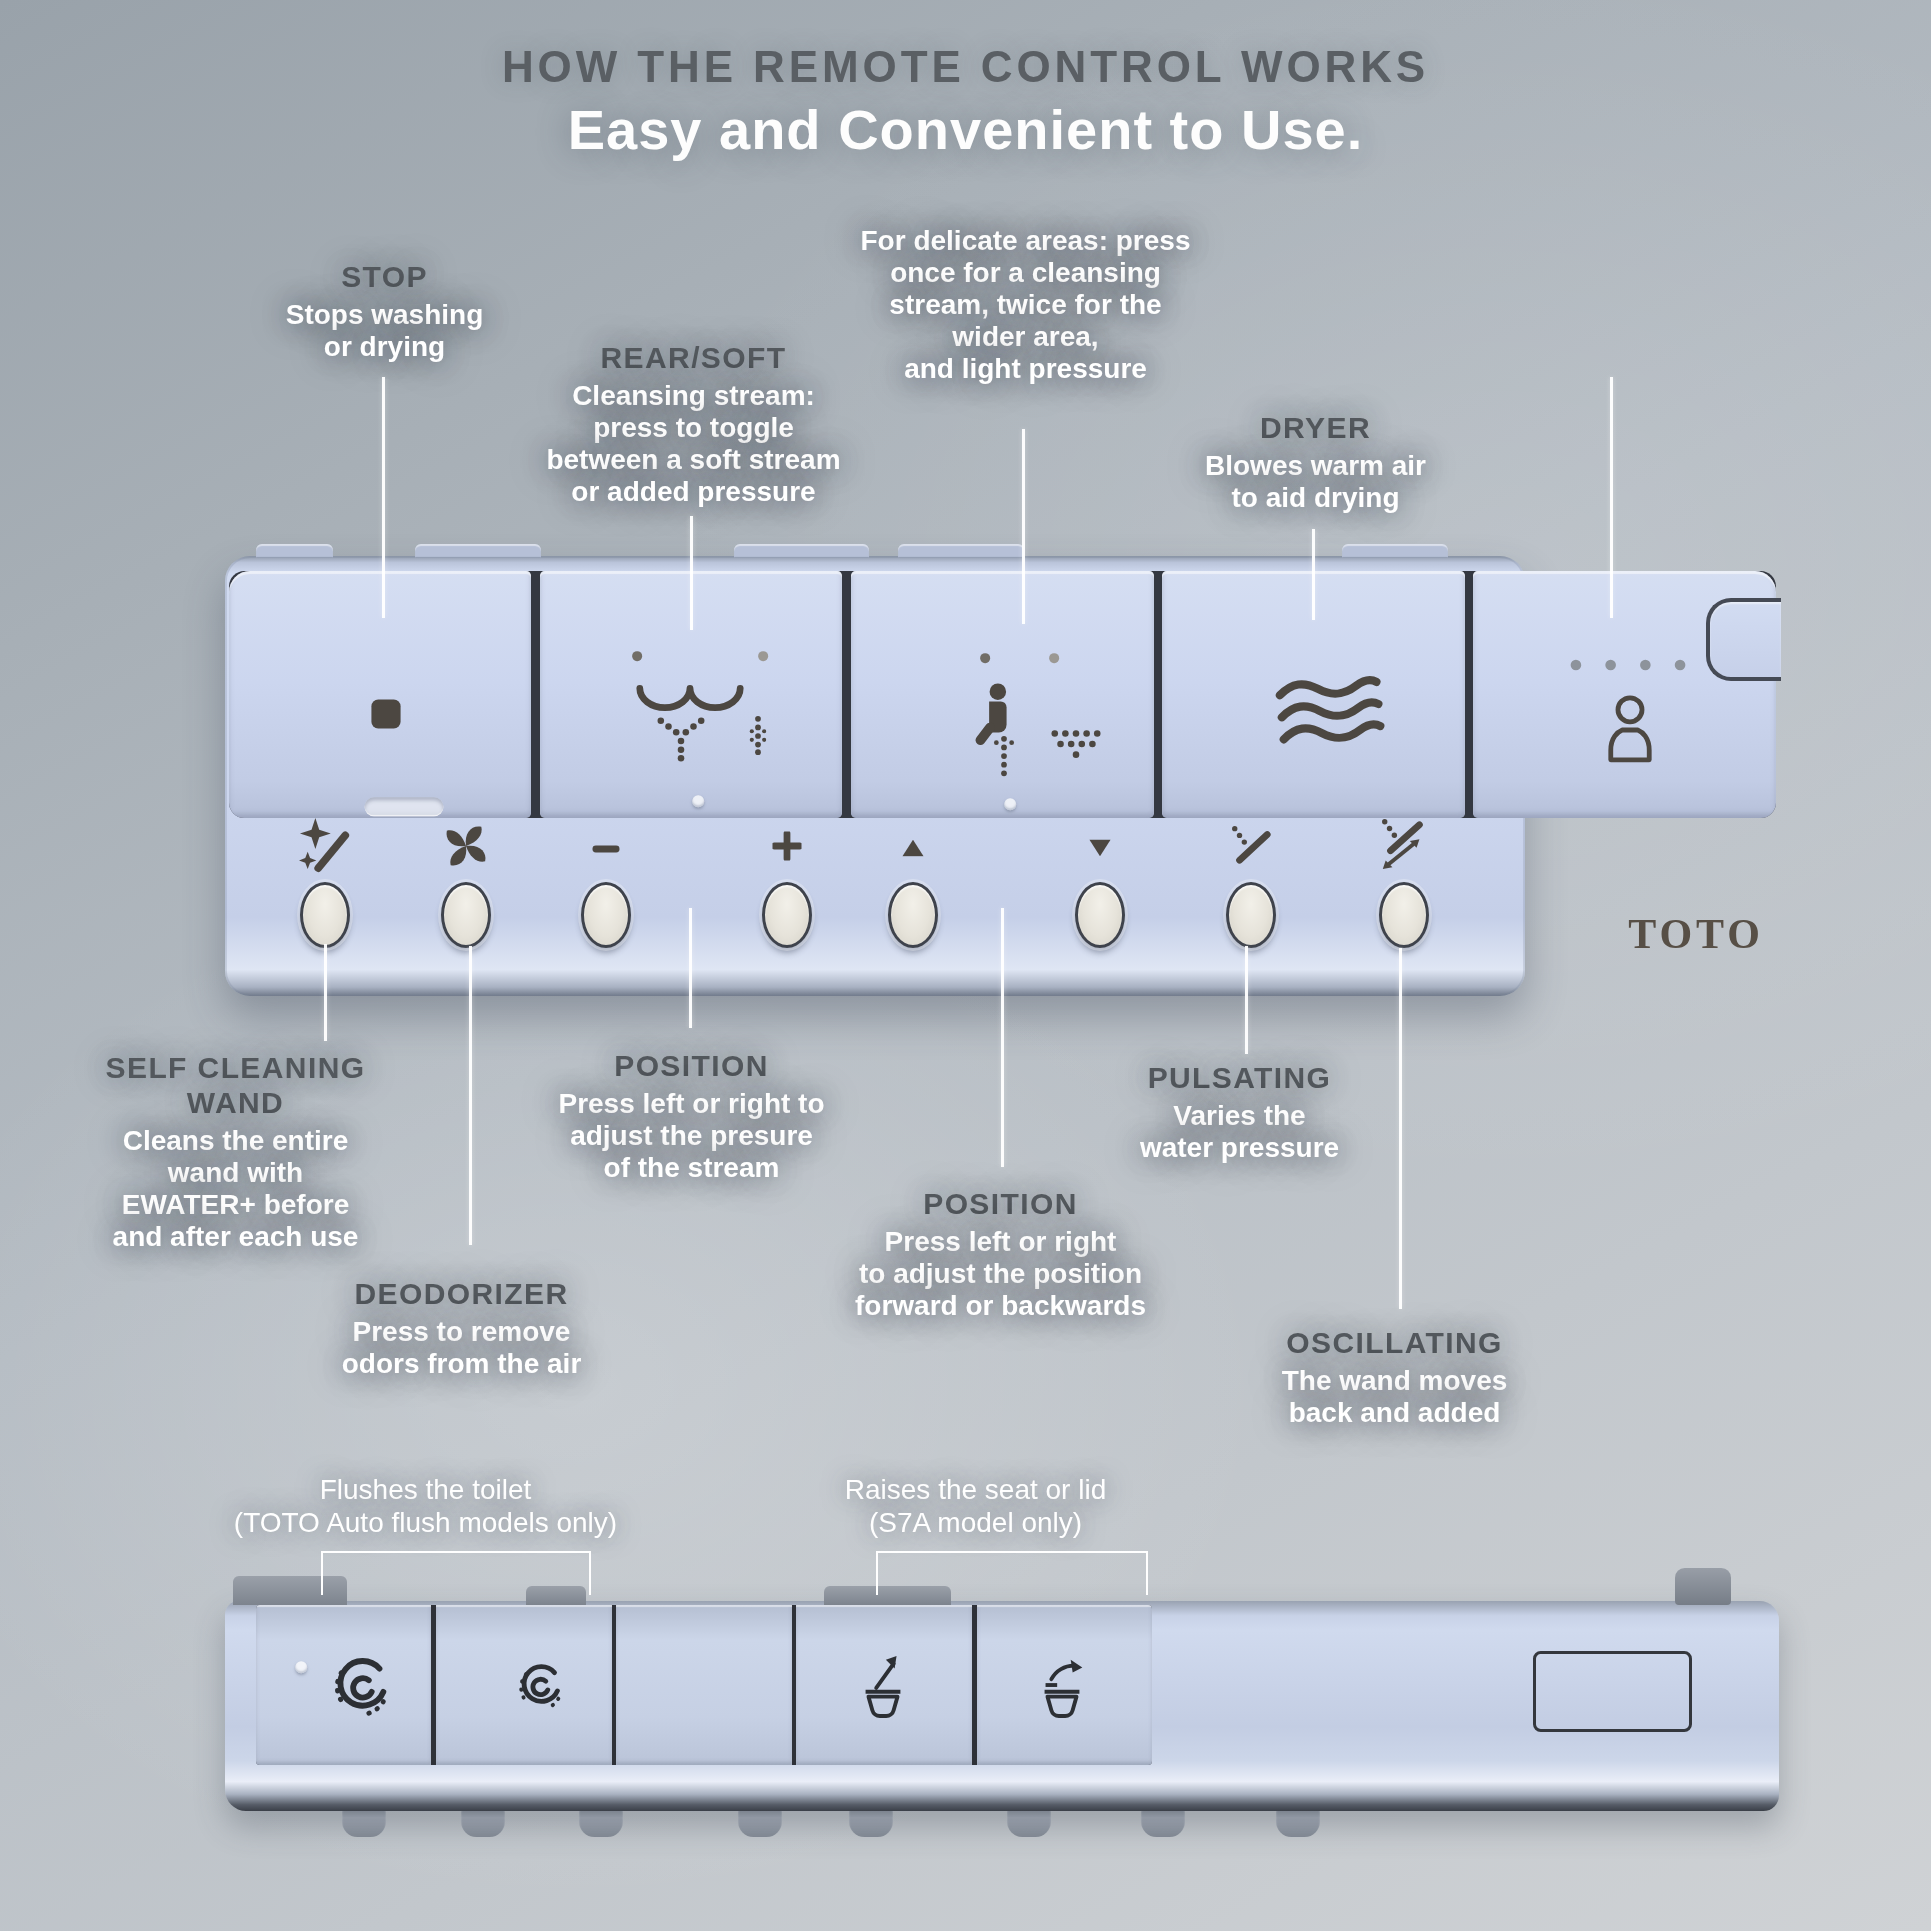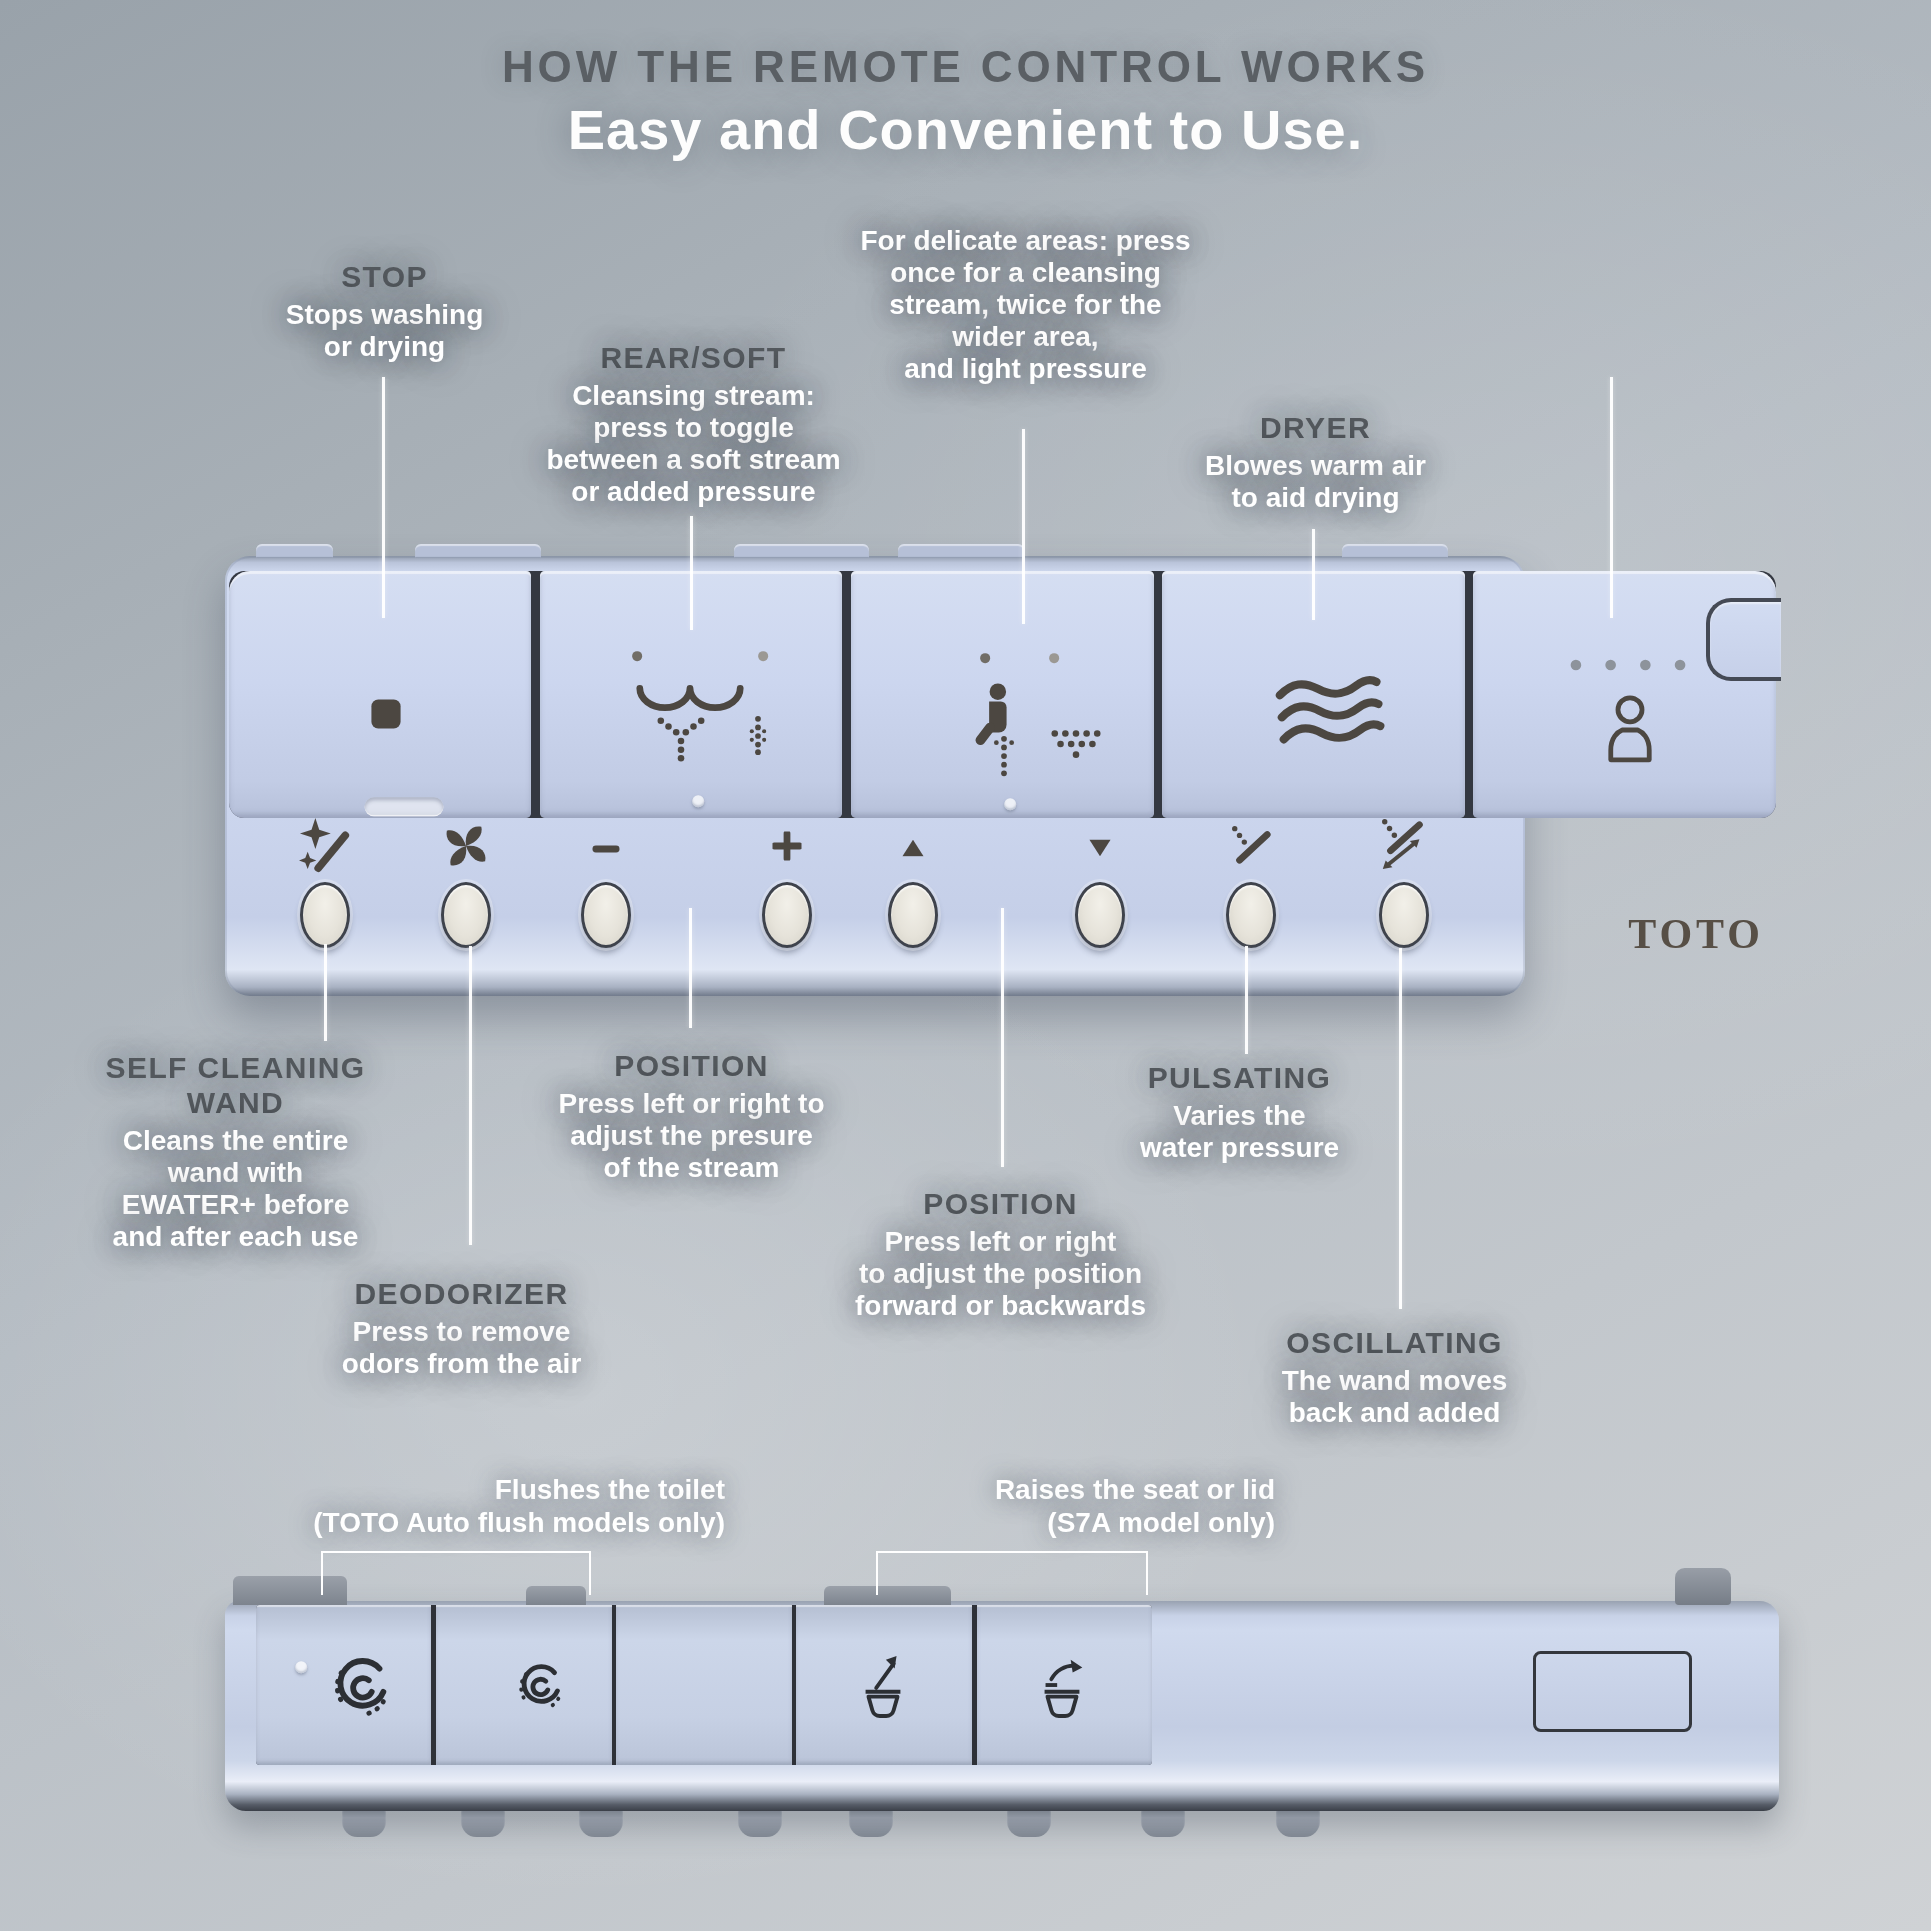--- a/index.html
+++ b/index.html
@@ -29,21 +29,21 @@
     font-size:30px;font-weight:700;letter-spacing:1.4px;color:#53585d;
     white-space:pre-line;line-height:35px;
     text-shadow:0 0 25px rgba(58,68,78,.45),0 0 44px rgba(58,68,78,.28);
   }
   .callout .c-body{
     margin-top:4.8px;font-size:28px;font-weight:600;color:#ffffff;
     white-space:pre-line;line-height:32px;
     text-shadow:0 0 23px rgba(50,60,72,.65),0 0 44px rgba(50,60,72,.38);
   }
   .wlabel{ 
-    width:599px;text-align:right;font-size:28px;font-weight:700;color:#fff;
+    width:599px;text-align:center;font-size:28px;font-weight:400;color:#fff;
     white-space:pre-line;line-height:33px;pointer-events:none;
     text-shadow:0 0 23px rgba(50,60,72,.6);
   }
   
   .lline{width:2.9px;background:rgba(255,255,255,.96);box-shadow:0 0 5.8px rgba(255,255,255,.35);z-index:30;}
   .bracket{border-top:2.9px solid #fff;border-left:2.9px solid #fff;border-right:2.9px solid #fff;z-index:30;}
   
   .remote-front{
     left:225px;top:556px;width:1300px;height:440px;border-radius:25px;z-index:10;
     background:linear-gradient(180deg,#8f99aa 0%,#bac4da 1.5%,#d1dbf1 4%,#ccd6ee 55%,#c5cfe8 82%,#dfe6f4 94%,#a8b1c2 98%,#717a8a 100%);

